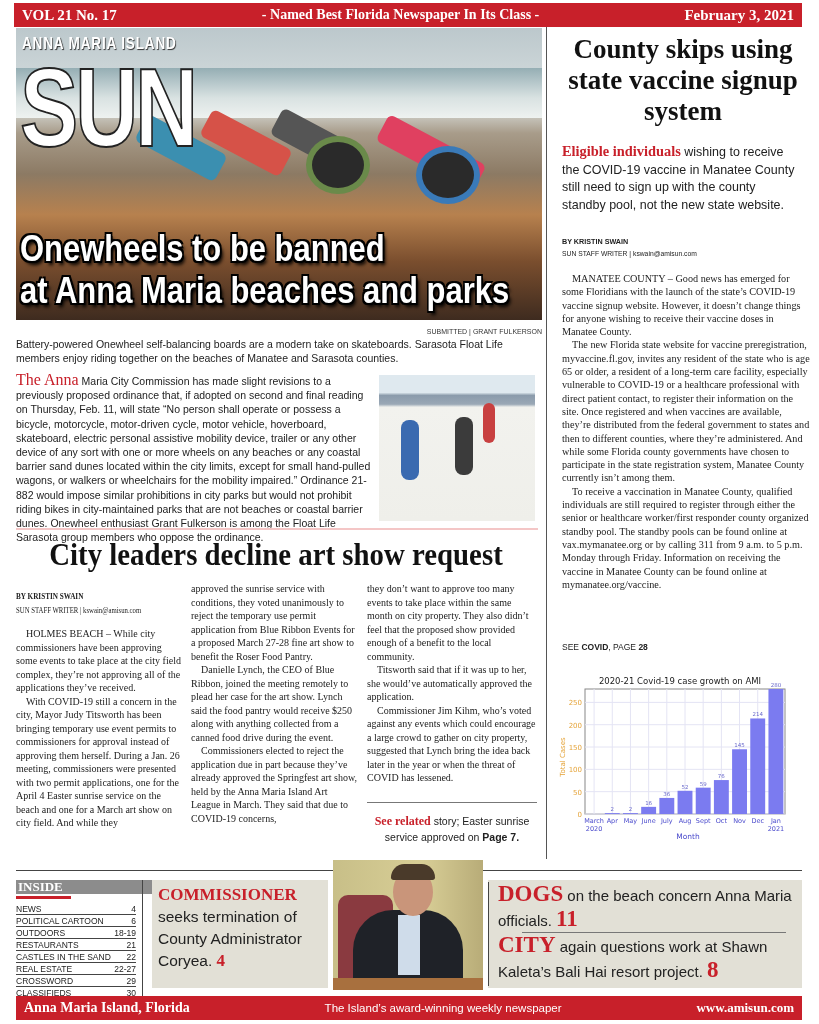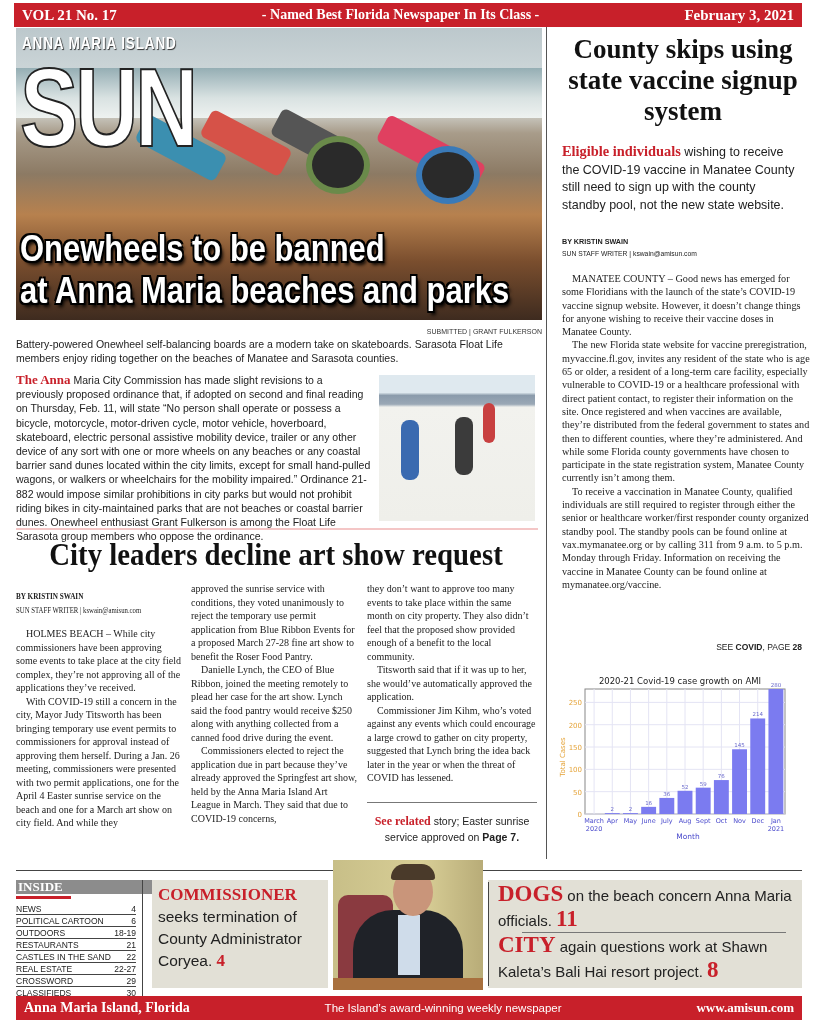--- a/index.html
+++ b/index.html
@@ -10,41 +10,41 @@
 .hero{position:absolute;left:16px;top:28px;width:526px;height:292px;overflow:hidden;background:linear-gradient(180deg,#bcc8cc 0%,#cfd8da 18%,#dfe5e3 26%,#a89c8a 36%,#8c7a64 50%,#b7814e 64%,#7a4e2e 80%,#3e2b1f 100%)}
 .hero .sea{position:absolute;left:0;top:40px;width:100%;height:50px;background:linear-gradient(180deg,#95aeb4,#d9e2e2 60%,#eef2f0)}
 .hero .board{position:absolute;height:30px;border-radius:6px;transform:rotate(28deg)}
 .hero .wheel{position:absolute;width:64px;height:58px;border-radius:50%;background:#2a2a2a;border:6px solid #3a7ab8}
 .mast-small{position:absolute;left:6px;top:6px;font-family:"Liberation Sans",sans-serif;font-weight:bold;font-size:17px;color:#fff;letter-spacing:1px;text-shadow:1px 1px 1px #333;transform:scaleX(0.8);transform-origin:left}
 .mast-big{position:absolute;left:4px;top:24px;font-family:"Liberation Sans",sans-serif;font-weight:bold;font-size:112px;line-height:112px;color:#fff;-webkit-text-stroke:2px #222;letter-spacing:-4px;transform:scaleX(0.78);transform-origin:left}
 .headline{position:absolute;left:4px;top:200px;font-family:"Liberation Sans",sans-serif;font-weight:bold;font-size:36px;line-height:42px;color:#fff;text-shadow:2px 2px 0 #000,-2px -2px 0 #000,2px -2px 0 #000,-2px 2px 0 #000,3px 4px 4px #000;transform:scaleX(0.86);transform-origin:left;white-space:nowrap}
 .credit{position:absolute;left:16px;top:328px;width:526px;text-align:right;font-size:7px;color:#333}
 .caption{position:absolute;left:16px;top:337px;width:526px;font-size:10.5px;line-height:14px;color:#222}
 .lead{position:absolute;left:16px;top:373px;width:356px;font-size:10.5px;line-height:14.2px;color:#222}
-.red-lead{color:#c8202a;font-family:"Liberation Serif",serif;font-weight:bold;font-size:13px}
+.red-lead{color:#c8202a;font-family:"Liberation Serif",serif;font-weight:normal;font-size:16px}
 .photo2{position:absolute;left:379px;top:375px;width:156px;height:146px;overflow:hidden;background:linear-gradient(180deg,#dfe9ef 0%,#dfe9ef 12%,#8b9bab 14%,#9aa8b6 20%,#f2f2ee 22%,#efefea 100%)}
 .photo2 .person{position:absolute;border-radius:8px}
 .pinkrule{position:absolute;left:16px;top:528px;width:522px;height:2px;background:#f4c6c6}
 .h2{position:absolute;left:16px;top:535px;width:520px;text-align:center;font-family:"Liberation Serif",serif;font-weight:bold;font-size:31px;line-height:40px;color:#111;transform:scaleX(0.93)}
 .byline{font-size:8px;font-weight:bold;color:#222;transform:scaleX(0.9);transform-origin:left}
 .byline2{font-size:7.5px;color:#222;transform:scaleX(0.9);transform-origin:left}
 .col{position:absolute;font-family:"Liberation Serif",serif;font-size:10px;line-height:13.5px;color:#222}
 .col p{text-indent:10px}
 .col1{left:16px;top:590px;width:166px}
 .col2{left:191px;top:582px;width:168px}
 .col3{left:367px;top:582px;width:170px}
 .related{position:absolute;left:367px;top:802px;width:170px;border-top:1px solid #777;padding-top:10px;text-align:center;font-size:10.5px;line-height:16px}
 .related .r{color:#c8202a;font-family:"Liberation Serif",serif;font-weight:bold;font-size:12px}
 .rhead{position:absolute;left:552px;top:34px;width:262px;text-align:center;font-family:"Liberation Serif",serif;font-weight:bold;font-size:27px;line-height:31px;color:#111}
 .rdeck{position:absolute;left:562px;top:143px;width:250px;font-size:13px;line-height:17.5px;color:#222;transform:scaleX(0.96);transform-origin:left}
 .rdeck .r{color:#c8202a;font-family:"Liberation Serif",serif;font-weight:bold;font-size:15px}
 .rby{position:absolute;left:562px;top:237px}
 .rbody{position:absolute;left:562px;top:272px;width:248px;font-family:Liberation Serif, serif;font-size:10.2px;line-height:13.3px;color:#222}
 .rbody p{text-indent:10px}
-.seecovid{position:absolute;left:562px;top:642px;width:240px;text-align:right;font-size:8.5px;color:#222}
+.seecovid{position:absolute;left:562px;top:642px;width:240px;font-size:8.5px;color:#222}
 .chart{position:absolute;left:555px;top:672px;width:240px;height:175px}
 .bottomrule{position:absolute;left:16px;top:870px;width:786px;height:1px;background:#444}
 .inside-h{position:absolute;left:16px;top:880px;width:144px;height:14px;background:#8c8c8c;color:#fff;font-family:"Liberation Serif",serif;font-weight:bold;font-size:13px;line-height:14px;padding-left:2px}
 .inside-red{position:absolute;left:16px;top:896px;width:55px;height:3px;background:#c8202a}
 .inside-list{position:absolute;left:16px;top:903px;width:120px}
 .inside-list .row{display:flex;justify-content:space-between;font-size:8.5px;line-height:12px;border-bottom:1px solid #444;height:12px}
 .bvrule{position:absolute;left:142px;top:880px;width:1px;height:118px;background:#444}
 .promo{position:absolute;background:#e2e0d6}
 .promo1{left:152px;top:880px;width:176px;height:108px}
 .promo2{left:488px;top:880px;width:314px;height:108px}

